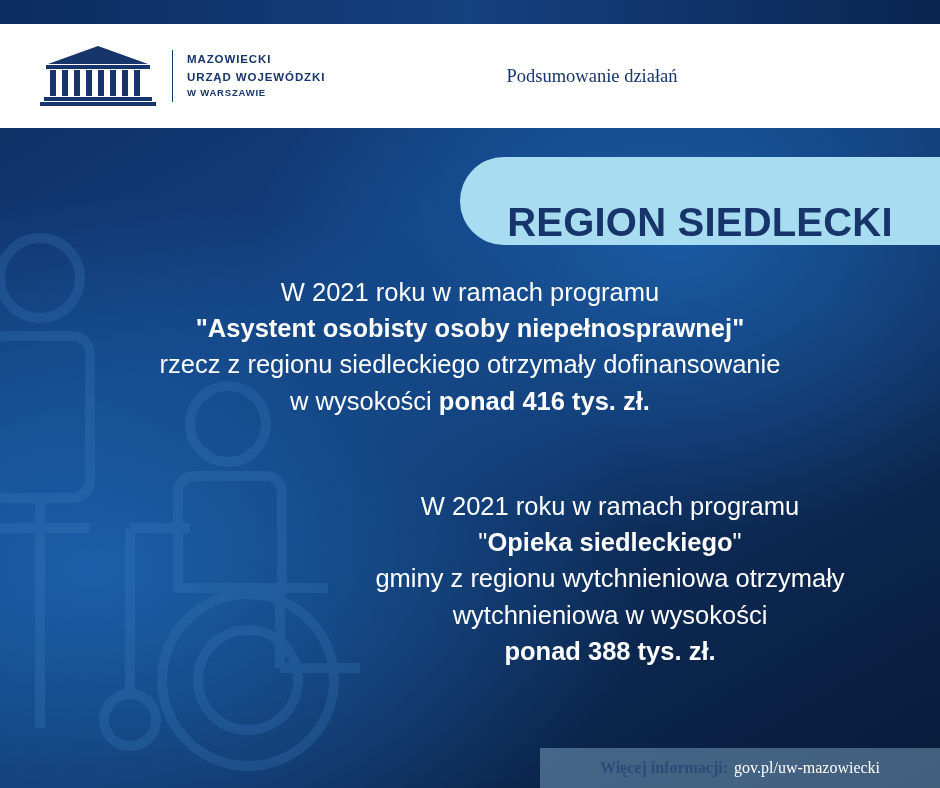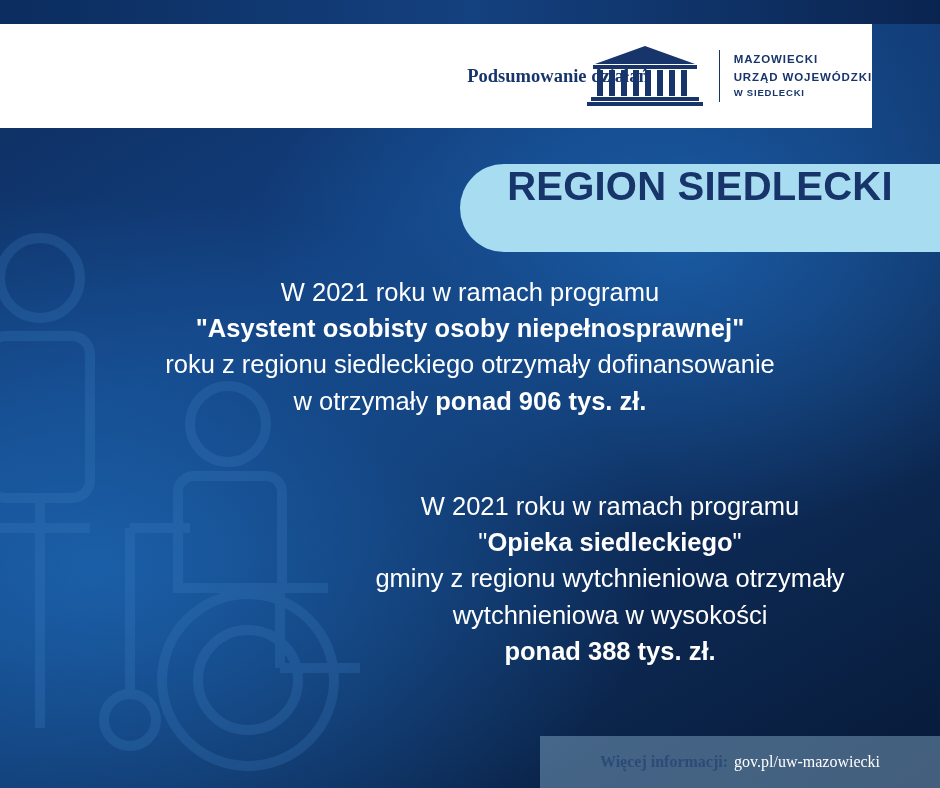--- a/index.html
+++ b/index.html
@@ -22,23 +22,23 @@
   .decor {
     position:absolute; left:-20px; bottom:0;
     width:470px; height:560px;
     opacity:0.30;
     pointer-events:none;
   }
 
   
   .header {
     position:absolute; top:24px; left:0;
-    width:872px; height:104px;
+    width:940px; height:104px;
     background:#ffffff;
-    display:flex; align-items:center;justify-content:flex-end;
+    display:flex; align-items:center;
   }
   .logo-wrap {
     display:flex; align-items:center;
     margin-left:34px;
   }
   .logo-mark { width:128px; height:64px; flex:none; }
   .logo-divider {
     width:1px; height:52px; background:#17356b;
     margin:0 14px 0 10px;
   }
@@ -50,35 +50,35 @@
     letter-spacing:0.9px;
   }
   .logo-text .l3 { font-size:9.5px; letter-spacing:0.8px; }
 
   .header-title {
     position:absolute; left:0; right:0; top:50%;
     transform:translateY(-50%);
     text-align:center;
     color:#17356b;
     font-family:"Liberation Serif", serif;
-    font-weight:bold;
+    font-weight:normal;
     font-size:18.5px;
     line-height:1.45;
     padding-left:200px;
     margin-left:44px;
   }
 
   
   .region-banner {
-    position:absolute; top:164px; right:0;
+    position:absolute; top:157px; right:0;
     width:480px; height:88px;
     background:#a8dcf0;
     border-top-left-radius:44px;
     border-bottom-left-radius:44px;
-    display:flex; align-items:flex-start; justify-content:center;
+    display:flex; align-items:flex-end; justify-content:center;
   }
   .region-banner span {
     color:#17356b;
     font-size:40px;
     font-weight:bold;
     letter-spacing:0.2px;
     white-space:nowrap;
   }
 
   
@@ -97,21 +97,21 @@
     font-size:25.5px;
   }
   #block2 {
     top:488px; left:230px; width:760px;
     font-size:25.5px;
   }
 
   
   .footer {
     position:absolute; right:0; bottom:0;
-    width:400px; height:52px;
+    width:400px; height:40px;
     background:rgba(150,190,220,0.42);
     display:flex; align-items:center; justify-content:center;
     font-family:"Liberation Serif", serif;
     font-size:16px;
   }
   .footer .label { color:#2c4a78; font-weight:bold; margin-right:6px; }
   .footer .url { color:#ffffff; font-weight:normal; }
 
   
   .top-strip {
@@ -162,37 +162,37 @@
           <rect x="88" y="26" width="6" height="26"></rect>
           <rect x="100" y="26" width="6" height="26"></rect>
           <rect x="10" y="53" width="108" height="4"></rect>
           <rect x="6" y="58" width="116" height="4"></rect>
         </g>
       </svg>
       <div class="logo-divider"></div>
       <div class="logo-text">
         <div class="l1">MAZOWIECKI</div>
         <div class="l2">URZĄD WOJEWÓDZKI</div>
-        <div class="l3">W SIEDLECKI</div>
+        <div class="l3">W WARSZAWIE</div>
       </div>
     </div>
     <div class="header-title">
       <div>Podsumowanie działań</div>
     </div>
   </div>
 
   <div class="region-banner">
     <span>REGION SIEDLECKI</span>
   </div>
 
   <div class="block" id="block1">
       <span class="line"><span class="reg">W 2021 roku w ramach programu</span></span>
       <span class="line"><span class="bold">"Asystent osobisty osoby niepełnosprawnej"</span></span>
-      <span class="line"><span class="reg">roku z regionu siedleckiego otrzymały dofinansowanie</span></span>
-      <span class="line"><span class="reg">w otrzymały </span><span class="bold">ponad 906 tys. zł.</span></span>
+      <span class="line"><span class="reg">rzecz z regionu siedleckiego otrzymały dofinansowanie</span></span>
+      <span class="line"><span class="reg">w wysokości </span><span class="bold">ponad 416 tys. zł.</span></span>
     </div>
   <div class="block" id="block2">
       <span class="line"><span class="reg">W 2021 roku w ramach programu</span></span>
       <span class="line"><span class="reg">"</span><span class="bold">Opieka siedleckiego</span><span class="reg">"</span></span>
       <span class="line"><span class="reg">gminy z regionu wytchnieniowa otrzymały</span></span>
       <span class="line"><span class="reg">wytchnieniowa w wysokości</span></span>
       <span class="line"><span class="bold">ponad 388 tys. zł.</span></span>
     </div>
 
   <div class="footer">

